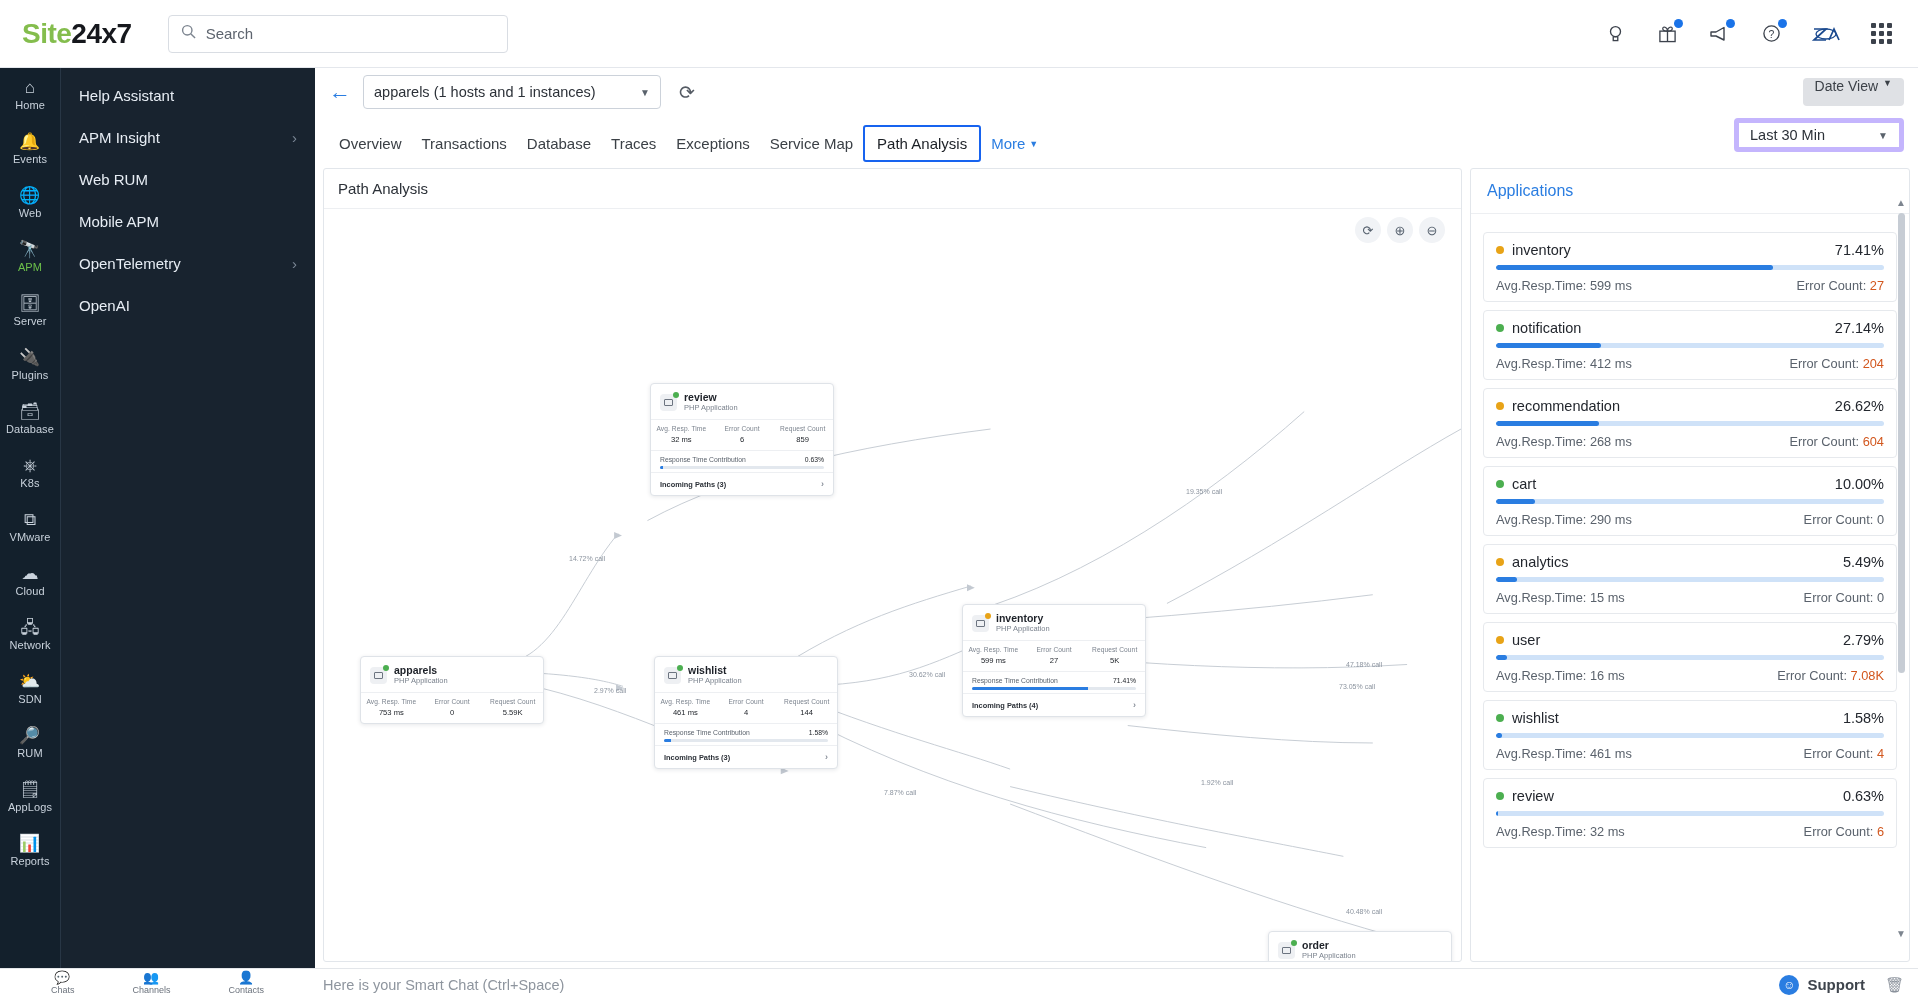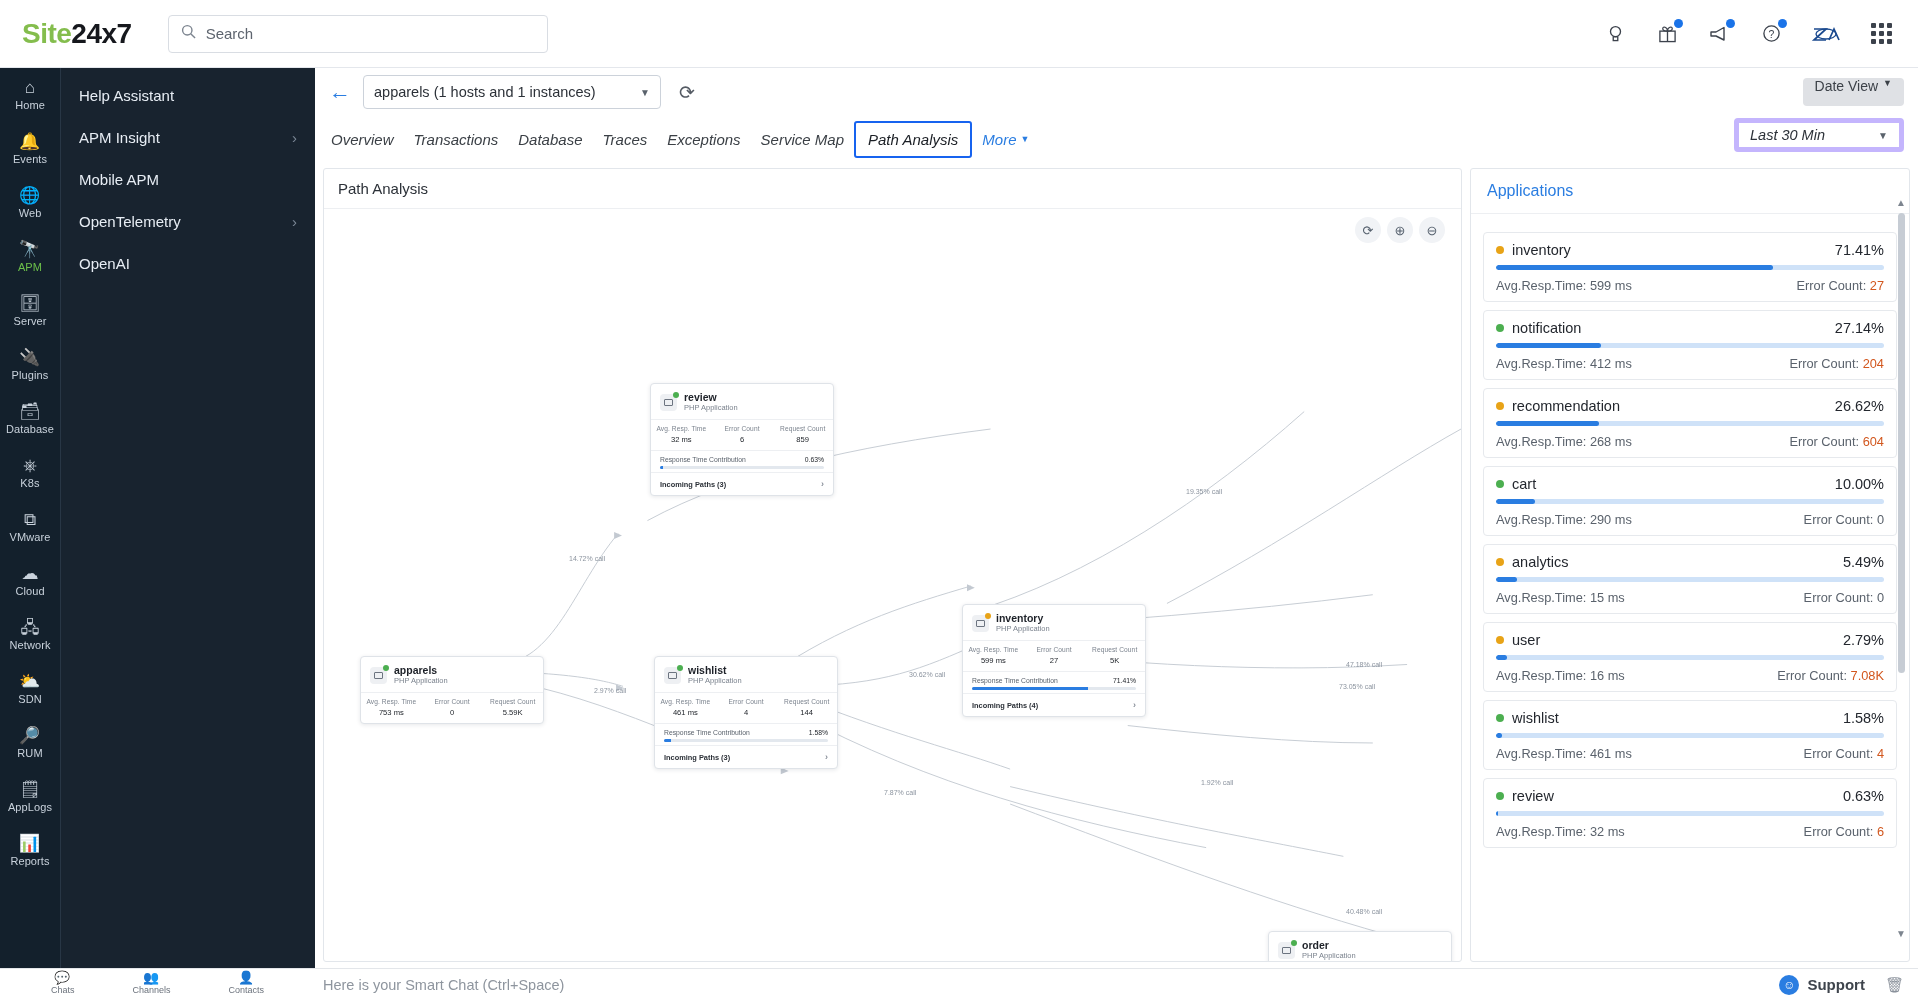--- a/index.html
+++ b/index.html
@@ -14,21 +14,21 @@
   
   .topbar {
     position: absolute; top: 0; left: 0; width: 1918px; height: 68px;
     background: #ffffff; border-bottom: 1px solid #e4e7ec;
     display: flex; align-items: center; z-index: 40;
   }
   .logo { margin-left: 22px; font-size: 28px; font-weight: bold; letter-spacing: -0.5px; }
   .logo .g { color: #84bd4d; }
   .logo .b { color: #16181d; }
   .searchbox {
-    margin-left: 36px; width: 380px; height: 38px;
+    margin-left: 36px; width: 340px; height: 38px;
     border: 1px solid #d9dde3; border-radius: 4px;
     display: flex; align-items: center; padding: 0 12px; gap: 10px;
   }
   .searchbox input {
     border: none; outline: none; font-size: 15px; color: #4a4f57;
     font-family: "Liberation Sans", sans-serif; width: 100%; background: transparent;
   }
   .searchbox input::placeholder { color: #5d646e; }
   .topicons { margin-left: auto; display: flex; align-items: center; gap: 26px; margin-right: 26px; }
   .ticon { position: relative; width: 26px; height: 26px; display: flex; align-items: center; justify-content: center; cursor: pointer; }
@@ -69,21 +69,21 @@
     width: 298px; height: 34px; border: 1px solid #ccd2da; border-radius: 4px;
     display: flex; align-items: center; padding: 0 10px; font-size: 14.5px; color: #2c3138; cursor: pointer;
   }
   .app-select .caret { margin-left: auto; color: #5a626c; font-size: 10px; }
   .refresh-ic { color: #555b64; font-size: 19px; cursor: pointer; margin-left: 6px; }
   .dateview {
     margin-left: auto; background: #dfe1e5; border-radius: 4px; height: 28px;
     display: flex; align-items: flex-start; padding: 0 12px; font-size: 14px; color: #3c4148; cursor: pointer; gap: 5px;
   }
 
-  .tabsrow { display: flex; align-items: center; padding: 0 6px; height: 46px; position: relative; font-style: italic; }
+  .tabsrow { display: flex; align-items: flex-end; padding: 0 14px; height: 46px; position: relative; }
   .tab { font-size: 15px; color: #3b4046; padding: 6px 10px; cursor: pointer; white-space: nowrap; }
   .tab.selected {
     border: 2px solid #1763ef; border-radius: 3px; padding: 8px 12px;
     color: #1b1f25; background: #fff;
   }
   .tab.more { color: #2a7de1; display: flex; align-items: center; gap: 4px; }
   .range-select {
     position: absolute; right: 14px; top: 2px; width: 170px; height: 34px;
     border: 5px solid #c4b5fd; border-radius: 4px; display: flex; align-items: center;
     padding: 0 11px; font-size: 14.5px; color: #2c3138; cursor: pointer;
@@ -314,20 +314,23 @@
 </div>
 
 <div class="subnav">
   <div id="subnav-items">
       <div class="subnav-item">
         <span>Help Assistant</span>
       </div>
       <div class="subnav-item">
         <span>APM Insight</span>
         <span class="chev">›</span>
+      </div>
+      <div class="subnav-item">
+        <span>Web RUM</span>
       </div>
       <div class="subnav-item">
         <span>Mobile APM</span>
       </div>
       <div class="subnav-item">
         <span>OpenTelemetry</span>
         <span class="chev">›</span>
       </div>
       <div class="subnav-item">
         <span>OpenAI</span>

